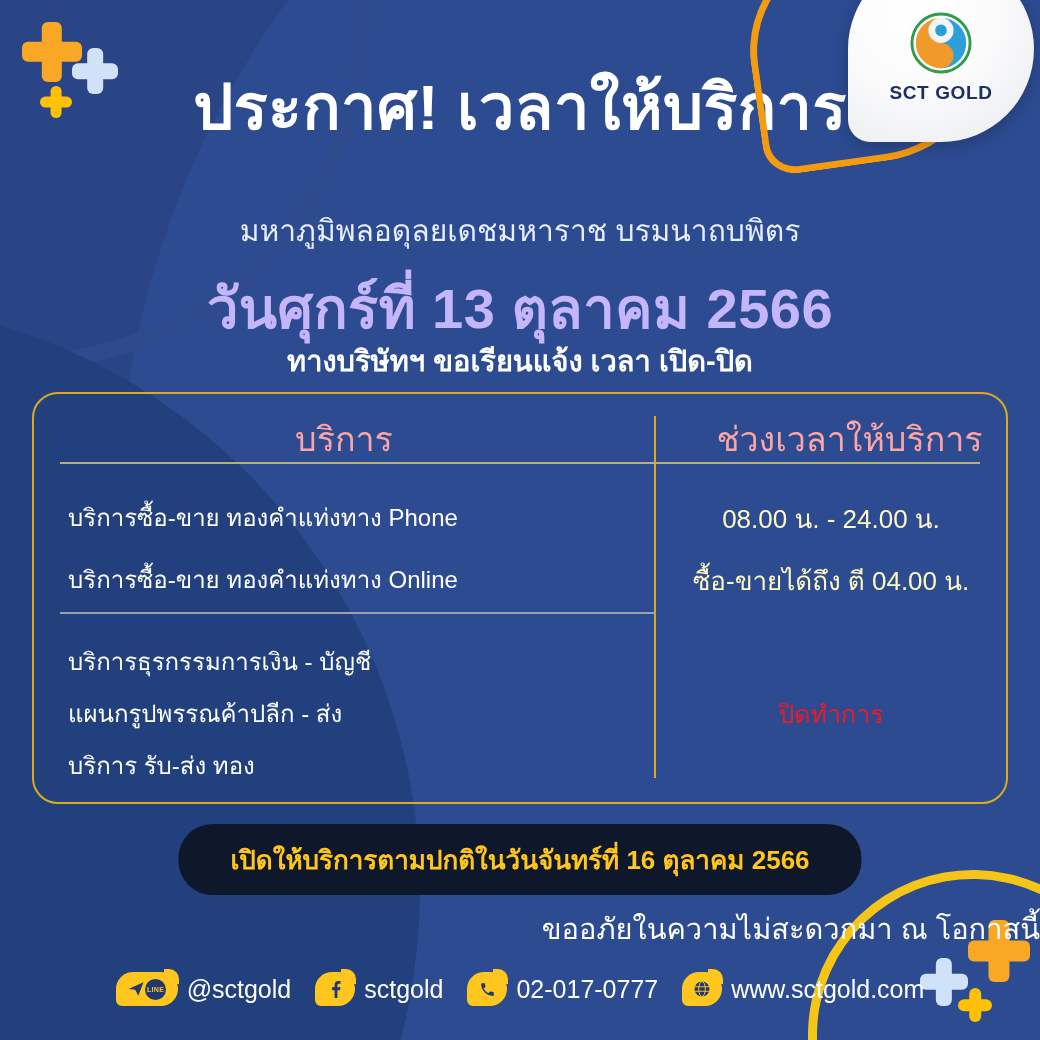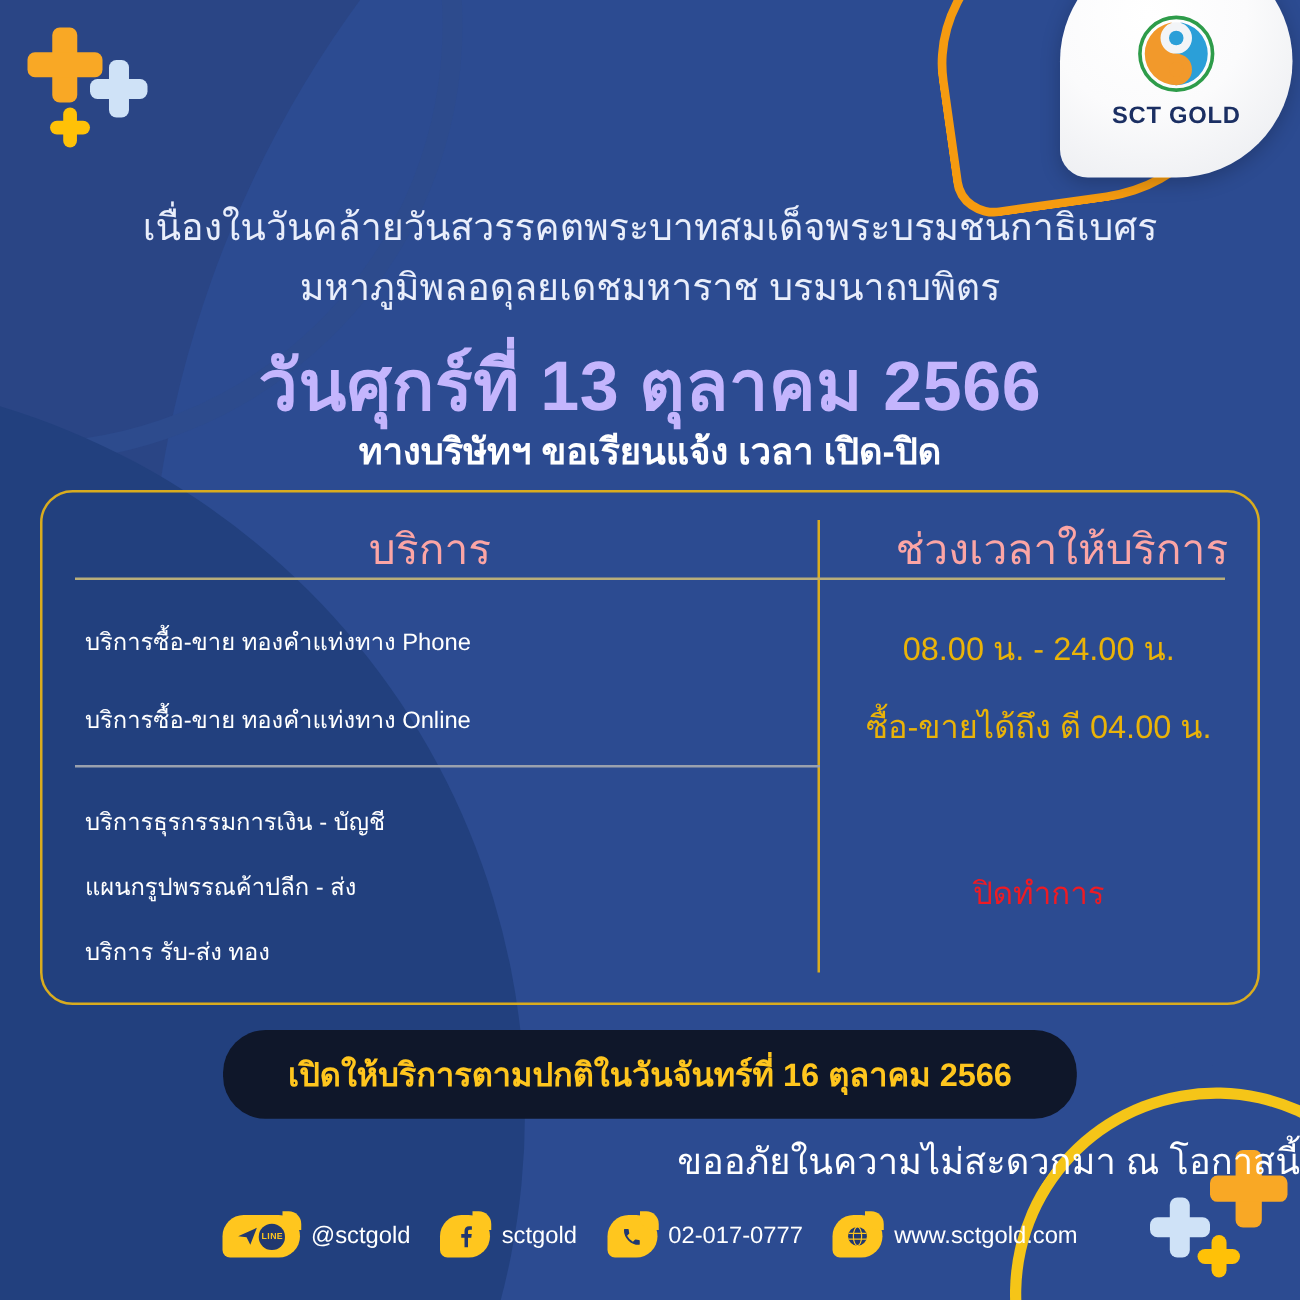--- a/index.html
+++ b/index.html
@@ -161,27 +161,27 @@
   }
   .th {
     position: absolute; top: 18px;
     color: #fca5a5; font-size: 34px; text-align: center;
   }
   .th-service { left: 0; width: 620px; }
   .th-time    { left: 620px; width: 354px; padding-left: 37px; }
 
   .svc {
     position: absolute; left: 34px;
-    color: #ffffff; font-size: 19px; white-space: nowrap;
+    color: #ffffff; font-size: 24px; white-space: nowrap;
   }
   .tm {
     position: absolute; left: 620px; width: 354px;
     text-align: center; font-size: 26px;
   }
-  .tm-open { color: #eab308; }
+  .tm-open { color: #fef9c3; }
   .tm-closed { color: #ee1b24; font-size: 25px; }
 
   
   .pill {
     position: absolute;
     left: 50%; transform: translateX(-50%);
     top: 824px;
     padding: 15px 52px;
     background: #0f172a;
     border-radius: 34px;
@@ -214,21 +214,21 @@
   }
   .cicon.wide { width: 62px; }
   .cicon::after {
     content: ""; position: absolute;
     right: -1px; top: -3px;
     width: 15px; height: 15px;
     background: #ffc61e;
     border-radius: 0 10px 0 10px;
   }
   .cicon svg { position: relative; z-index: 2; }
-  .clabel { color: #ffffff; font-size: 19px; white-space: nowrap; }
+  .clabel { color: #ffffff; font-size: 25px; white-space: nowrap; }
   .line-badge {
     position: relative; z-index: 2;
     width: 21px; height: 21px; border-radius: 50%;
     background: #21386f;
     color: #ffc61e;
     font-size: 7px; font-weight: bold;
     display: flex; align-items: center; justify-content: center;
     letter-spacing: .3px;
   }
 </style>
@@ -262,21 +262,21 @@
       <circle cx="32" cy="32" r="30" fill="none" stroke="#2e9c4a" stroke-width="3"></circle>
       <circle cx="32" cy="32" r="26" fill="#f2f4f7"></circle>
       <path d="M32 6 a26 26 0 0 1 0 52 a13 13 0 0 1 0-26 a13 13 0 0 0 0-26 z" fill="#2b9fd8"></path>
       <path d="M32 6 a26 26 0 0 0 0 52 a13 13 0 0 0 0-26 a13 13 0 0 1 0-26 z" fill="#f2992b"></path>
       <circle cx="32" cy="19" r="6" fill="#2b9fd8"></circle>
       <circle cx="32" cy="45" r="6" fill="#f2992b"></circle>
     </svg>
     <div class="logo-text">SCT GOLD</div>
   </div>
 
-  <div class="head sub1">เนื่องในวันคล้ายวันสวรรคตพระบาทสมเด็จพระบรมชนกาธิเบศร</div>
+  <div class="head title">ประกาศ! เวลาให้บริการ</div>
   <div class="head sub2">มหาภูมิพลอดุลยเดชมหาราช บรมนาถบพิตร</div>
   <div class="head date">วันศุกร์ที่ 13 ตุลาคม 2566</div>
   <div class="head notice">ทางบริษัทฯ ขอเรียนแจ้ง เวลา เปิด-ปิด</div>
 
   <div class="table-box">
     <div class="col-div"></div>
     <div class="hdr-rule"></div>
     <div class="mid-rule"></div>
 
     <div class="th th-service">บริการ</div>

